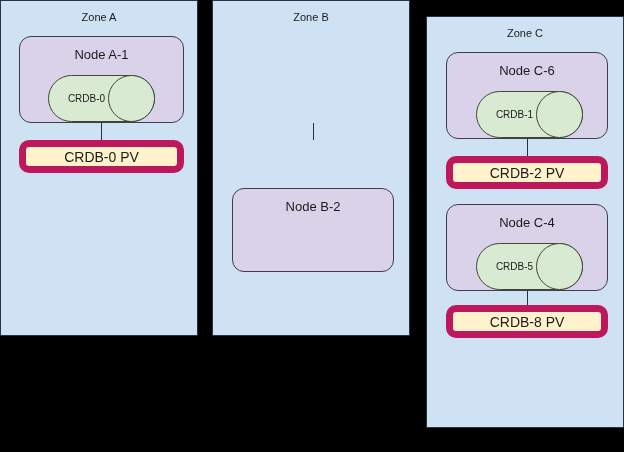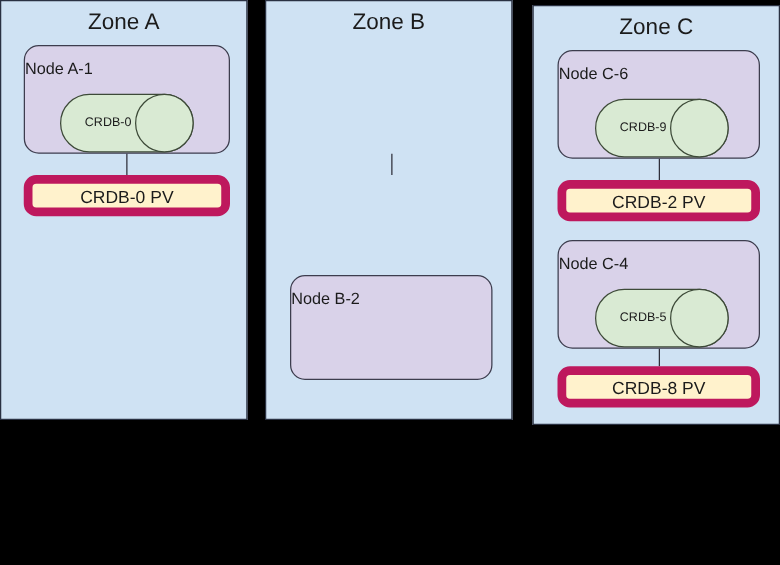--- a/index.html
+++ b/index.html
@@ -27,40 +27,40 @@
     background: #cfe2f3;
     border: 1px solid #2a3142;
     box-sizing: border-box;
   }
   .zone-title {
     position: absolute;
     left: 0;
     right: 0;
     top: 8px;
     text-align: center;
-    font-size: 18px;
+    font-size: 11px;
     color: #1b1b1b;
     line-height: 16px;
     white-space: nowrap;
   }
 
   
   .node {
     position: absolute;
     background: #d9d2e9;
     border: 1px solid #3d3d4e;
     border-radius: 12px;
     box-sizing: border-box;
   }
   .node-title {
     position: absolute;
     left: 0;
     right: 0;
     top: 9px;
-    text-align: left;
+    text-align: center;
     font-size: 13px;
     color: #1b1b1b;
     line-height: 17px;
     white-space: nowrap;
   }
 
   
   .cyl {
     position: absolute;
   }
@@ -134,37 +134,37 @@
     </div>
   </div>
 
   <div class="zone" style="left:212px; top:0px; width:198px; height:336px;padding-left:24px;">
     <div class="zone-title">Zone B</div>
 
 
     <div class="connector" style="left:100px; top:122px; height:17px;"></div>
 
 
-    <div class="node" style="left:19px; top:187px; width:162px; height:84px;margin-top:32px;">
+    <div class="node" style="left:19px; top:187px; width:162px; height:84px;">
       <div class="node-title">Node B-2</div>
     </div>
   </div>
 
-  <div class="zone" style="left:426px; top:4px; width:198px; height:336px;">
+  <div class="zone" style="left:426px; top:16px; width:198px; height:412px;">
     <div class="zone-title">Zone C</div>
 
     <div class="node" style="left:19px; top:35px; width:162px; height:87px;">
       <div class="node-title">Node C-6</div>
 
       <div class="cyl" style="left:29px; top:38px; width:107px; height:47px;">
         <svg width="107" height="47" viewBox="0 0 107 47" aria-hidden="true">
           <path d="M 23.5 0.5 L 83.5 0.5 A 23 23 0 0 1 83.5 46.5 L 23.5 46.5 A 23 23 0 0 1 23.5 0.5 Z" fill="#d9ead3" stroke="#3d4a38" stroke-width="1"></path>
           <ellipse cx="83.5" cy="23.5" rx="23" ry="23" fill="#d9ead3" stroke="#3d4a38" stroke-width="1"></ellipse>
         </svg>
-        <div class="cyl-label">CRDB-9</div>
+        <div class="cyl-label">CRDB-1</div>
       </div>
     </div>
 
     <div class="connector" style="left:100px; top:122px; height:17px;"></div>
 
     <div class="pv" style="left:19px; top:139px; width:162px; height:33px;">
       <span class="pv-label">CRDB-2 PV</span>
     </div>
 
     <div class="node" style="left:19px; top:187px; width:162px; height:87px;">

